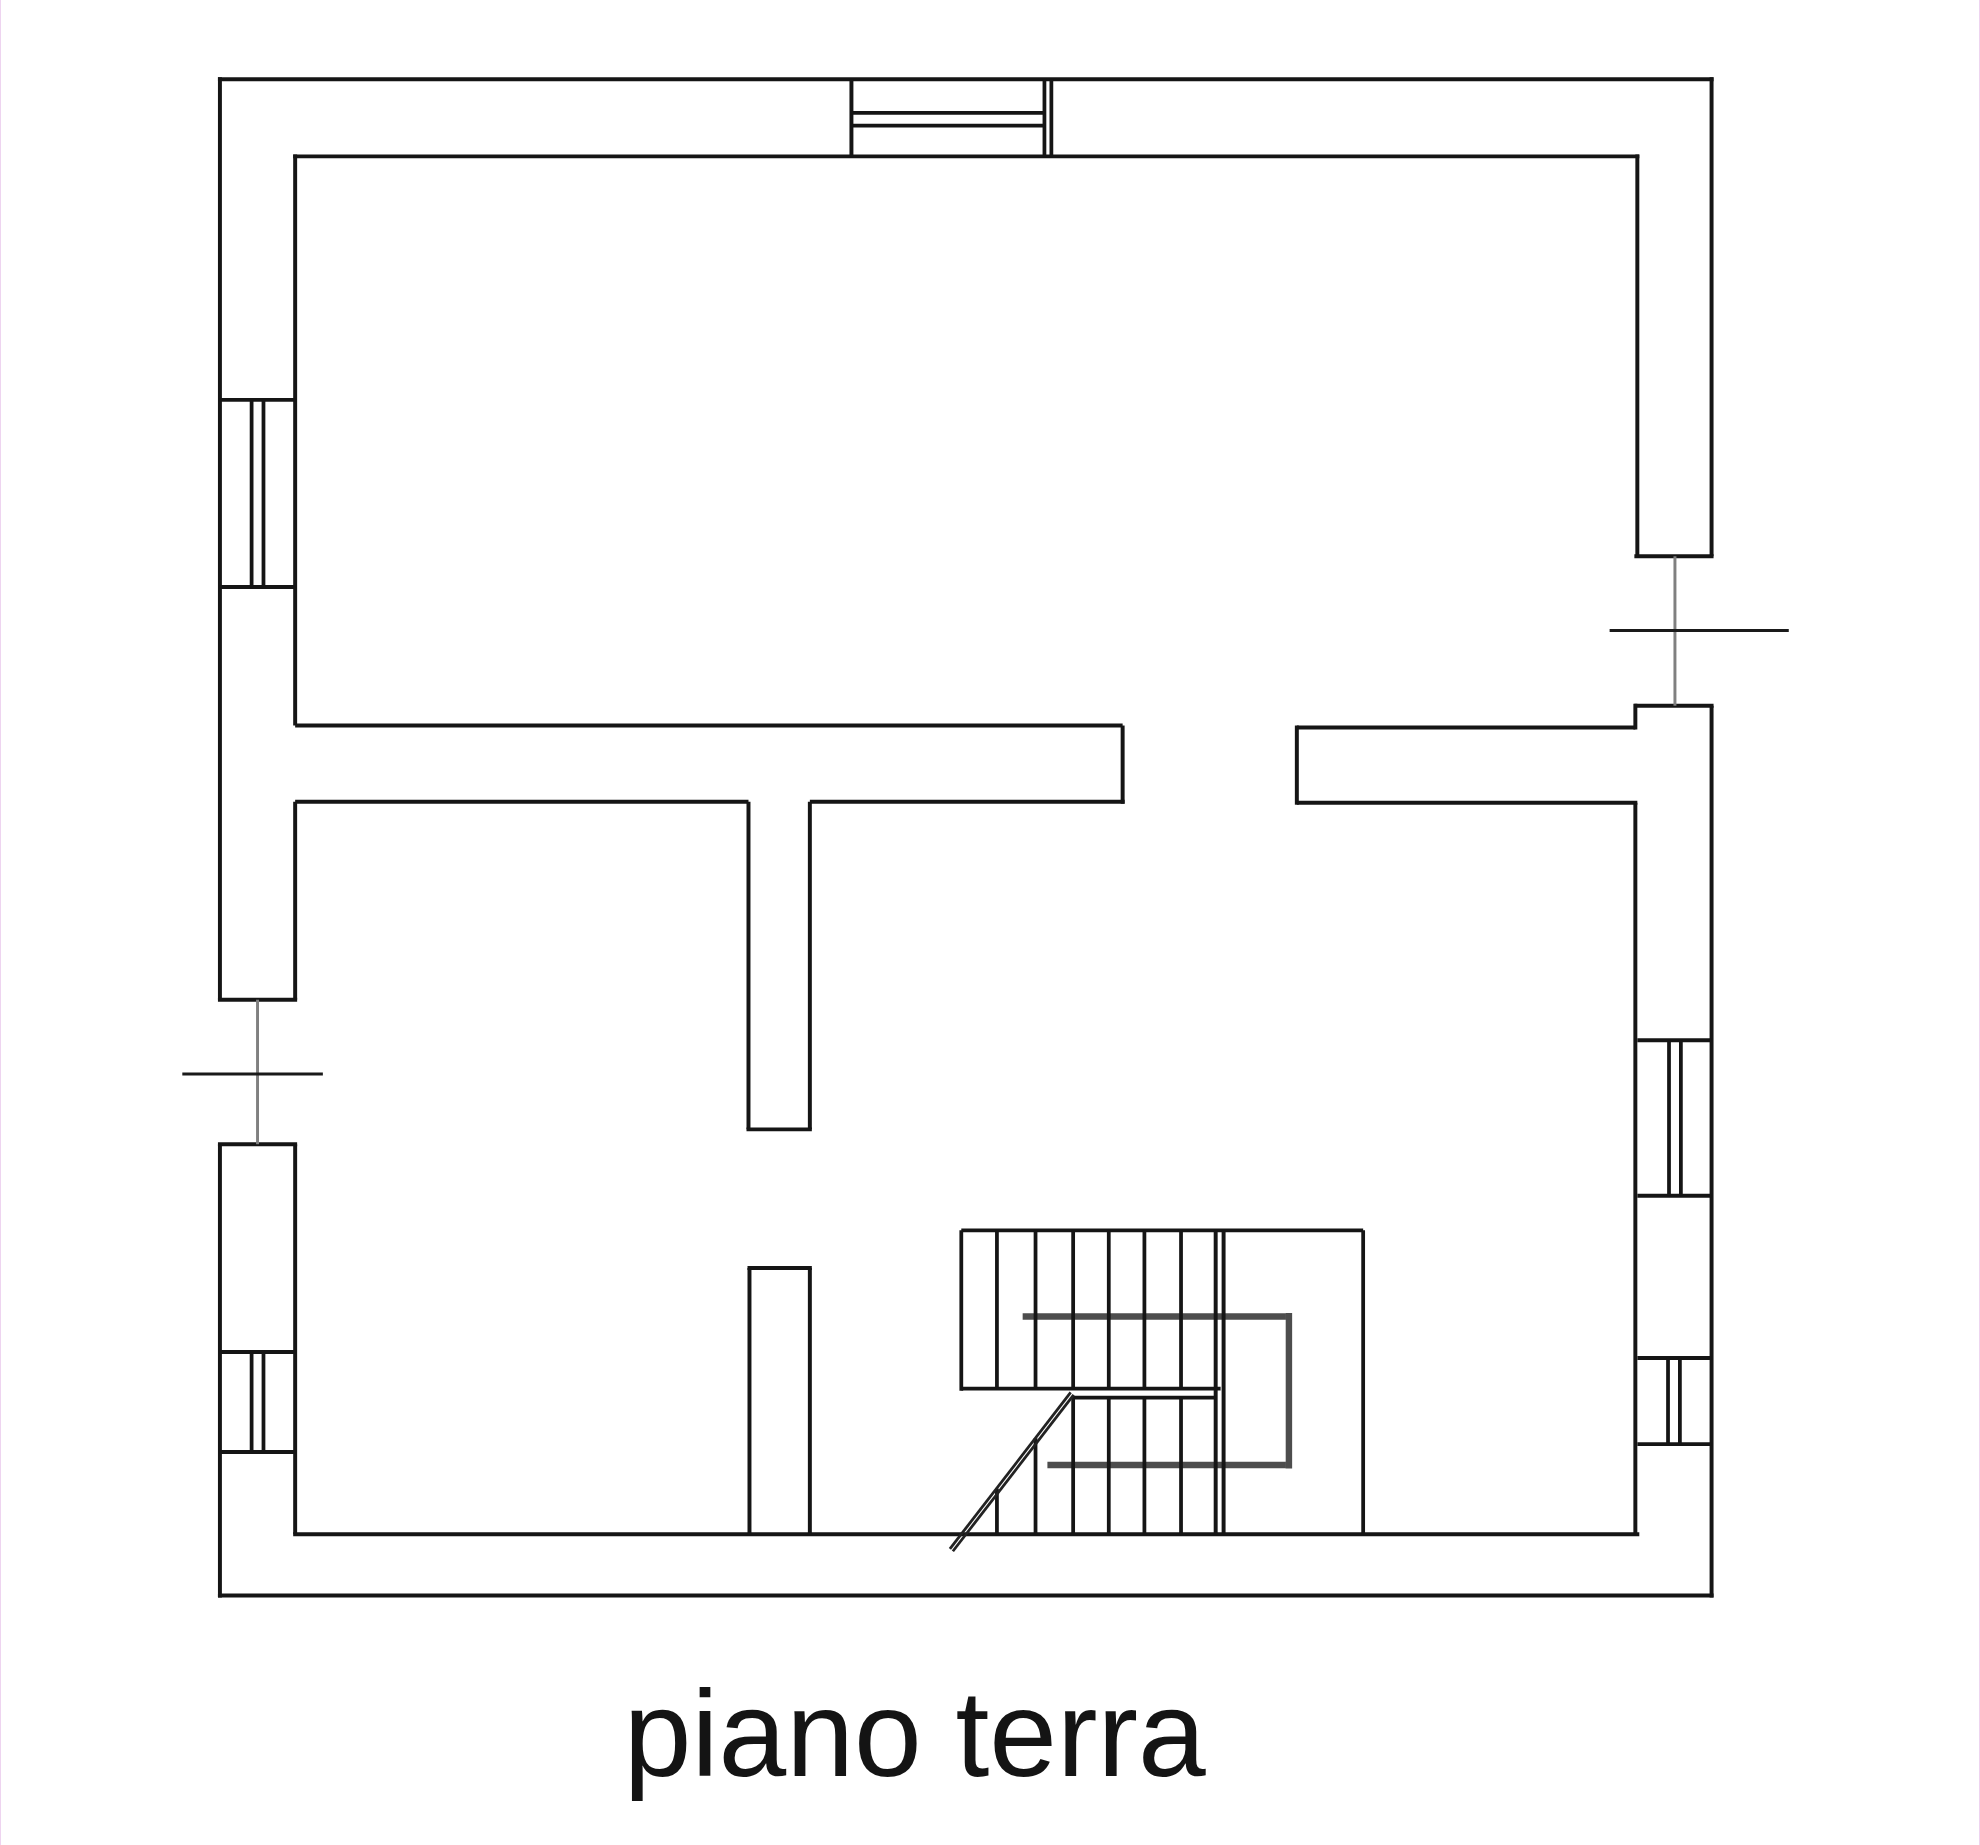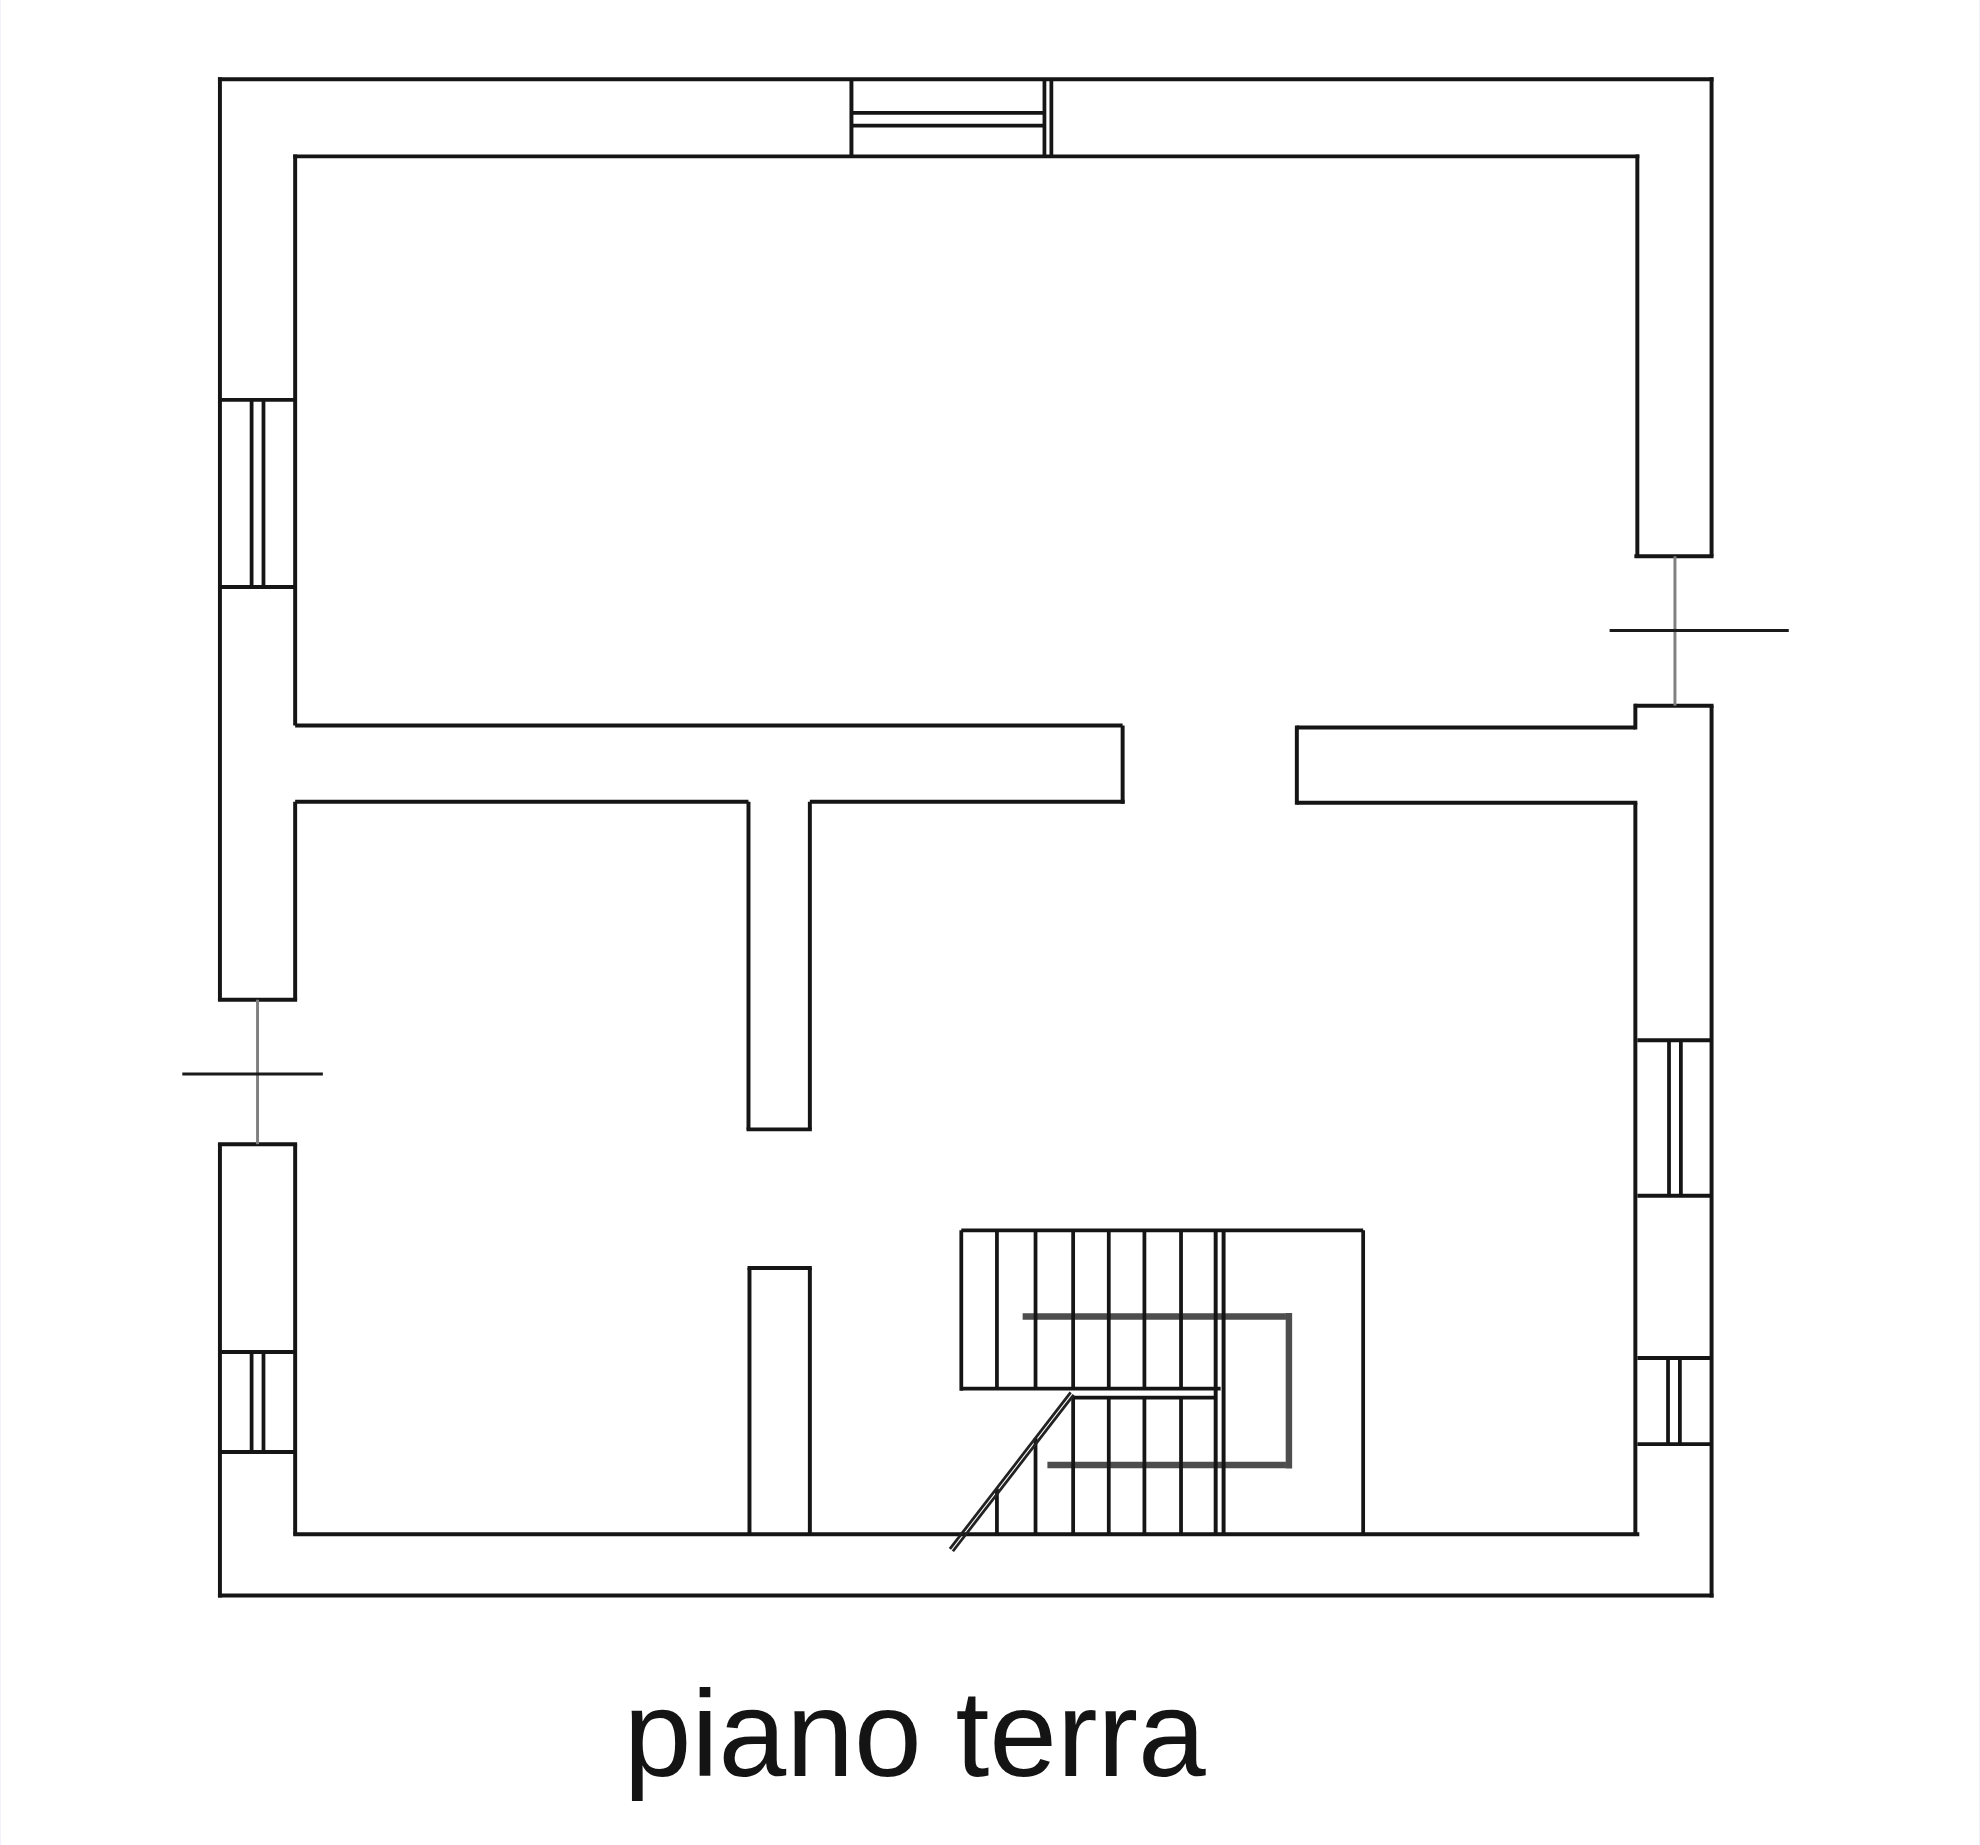--- a/index.html
+++ b/index.html
@@ -1,16 +1,16 @@
 <!DOCTYPE html>
 <html><head>
 <meta charset="utf-8">
 <style>
   html,body{margin:0;padding:0;background:#ffffff;}
-  .page{position:relative;width:1980px;height:1845px;background:#c4b5fd;overflow:hidden;}
+  .page{position:relative;width:1980px;height:1845px;background:#a21caf;overflow:hidden;}
   svg{display:block;}
   text{font-family:"Liberation Sans", sans-serif;}
 </style>
 </head>
 <body>
 <div class="page">
 <svg width="1980" height="1845" viewBox="0 0 2000 1864" fill="none">
 
   <rect x="0" y="0" width="2000" height="1864" fill="#ffffff"></rect>
 

